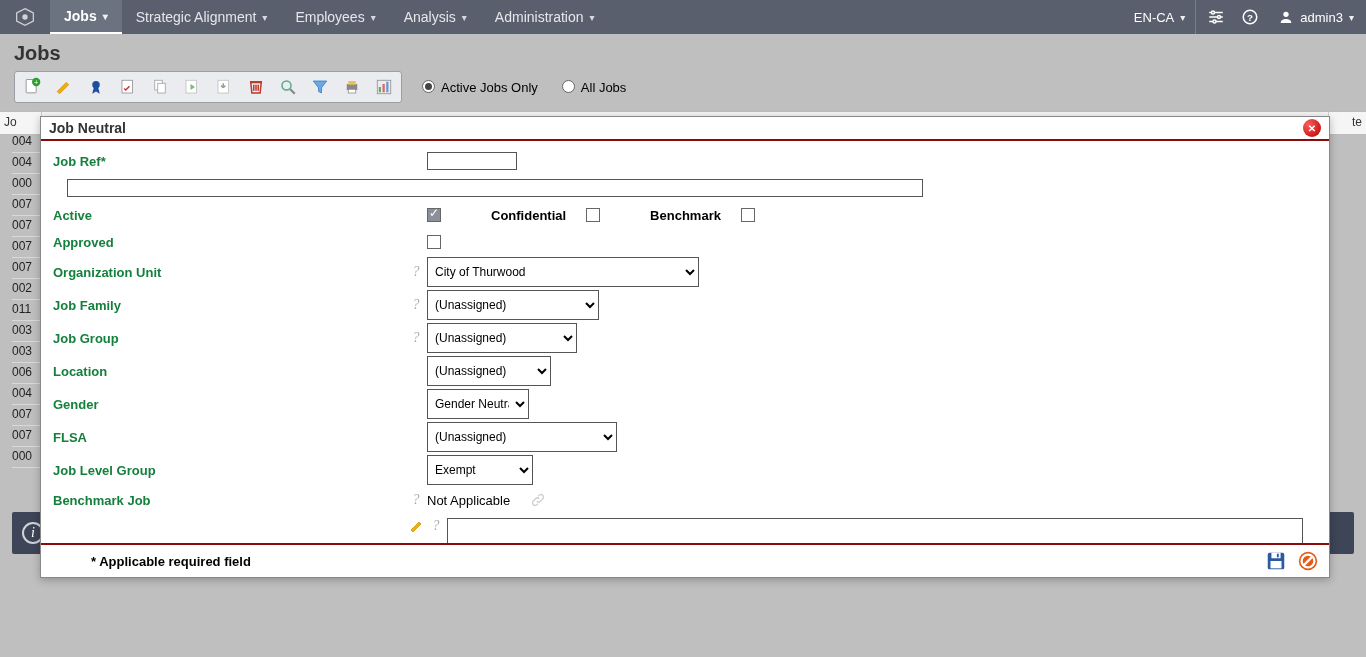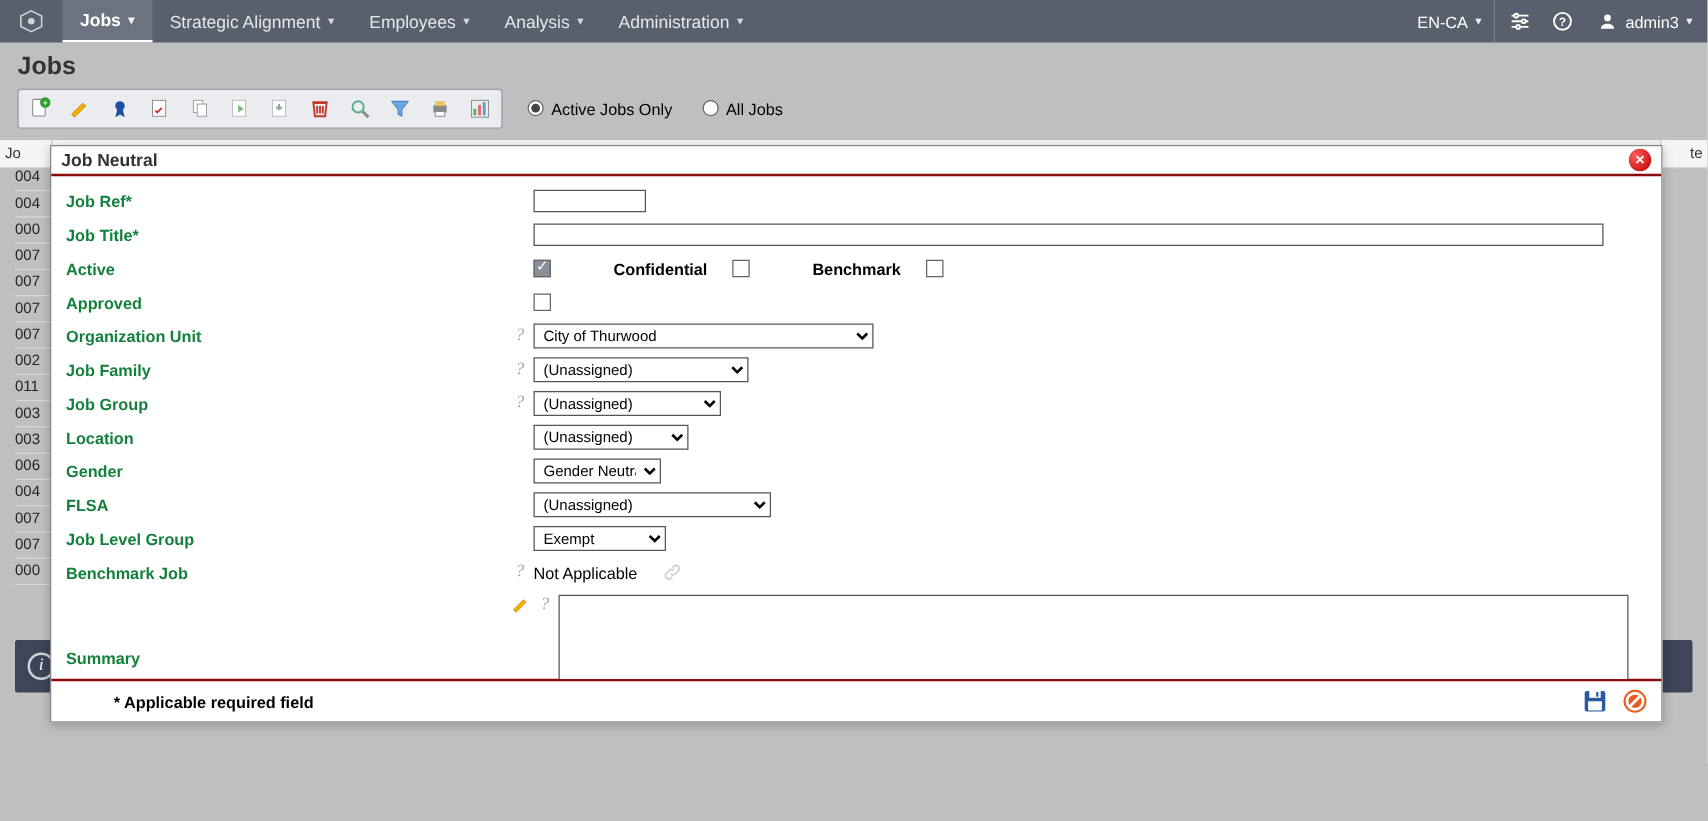--- a/index.html
+++ b/index.html
@@ -54,21 +54,21 @@
   .modal-body::-webkit-scrollbar-thumb { background: #b5b8bd; border-radius: 7px; }
 
   .form-row { display: flex; align-items: center; min-height: 24px; margin-bottom: 3px; }
   .form-label { width: 360px; font-weight: bold; font-size: 13px; color: #15803d; padding-left: 4px; display:flex; align-items: center; }
   .help-q { width: 14px; text-align: center; color: #a8a8a8; font-size: 14px; font-style: italic; font-family: Georgia, serif; margin-right: 4px; }
   .form-field { flex: 1; display: flex; align-items: center; gap: 20px; font-size: 13px; }
 
   input[type="text"], select, textarea { border: 1px solid #555; font-size: 12px; padding: 1px 3px; background: #fff; font-family: inherit; }
   .input-short { width: 90px; }
   .input-long { width: 856px; }
-  select { height: 20px; }
+  select { height: 30px; }
   .sel-w270 { width: 272px; }
   .sel-w170 { width: 172px; }
   .sel-w150 { width: 150px; }
   .sel-w120 { width: 124px; }
   .sel-w100 { width: 102px; }
   .sel-w190 { width: 190px; }
   .sel-w110 { width: 106px; }
 
   .chk { width: 14px; height: 14px; border: 1px solid #666; background: #fff; display:inline-block; }
   .chk.checked { background: #8a8f99; position: relative; }
@@ -287,23 +287,20 @@
       <div class="form-label">
           <span>Job Ref*</span>
         </div>
       <div class="help-q"></div>
       <div class="form-field">
           <input type="text" class="input-short" value="" style="">
         </div>
     </div>
 
     <div class="form-row">
-      <div class="form-label">
-          <span>Job Title*</span>
-        </div>
       <div class="help-q"></div>
       <div class="form-field">
           <input type="text" class="input-long" value="" style="">
         </div>
     </div>
 
     <div class="form-row">
       <div class="form-label">
           <span>Active</span>
         </div>

